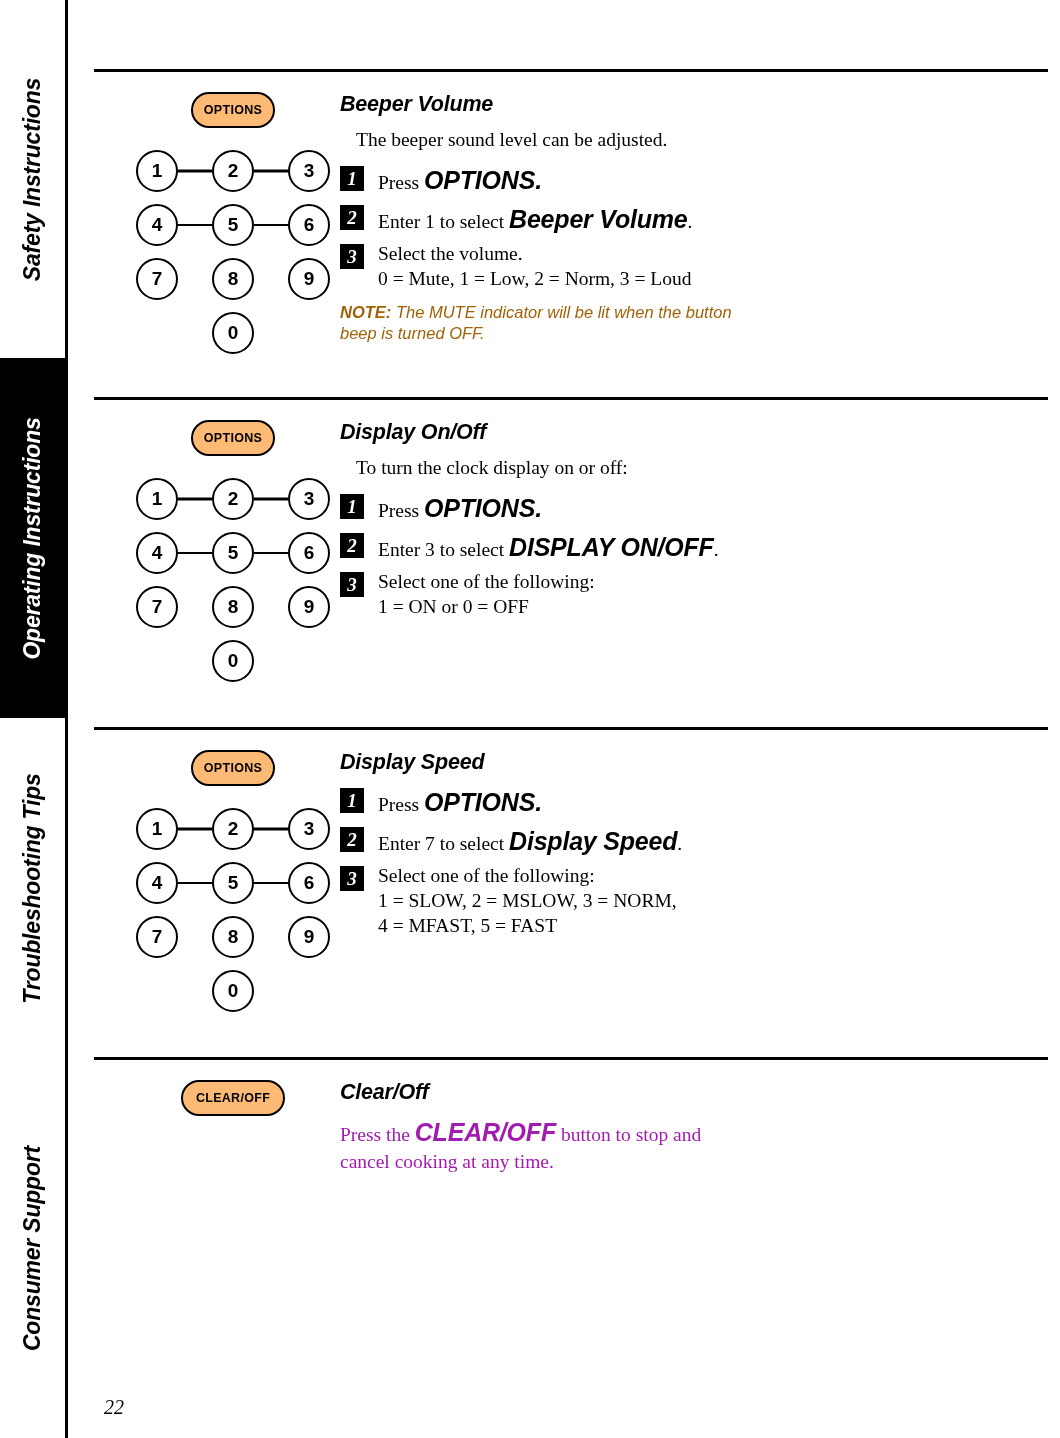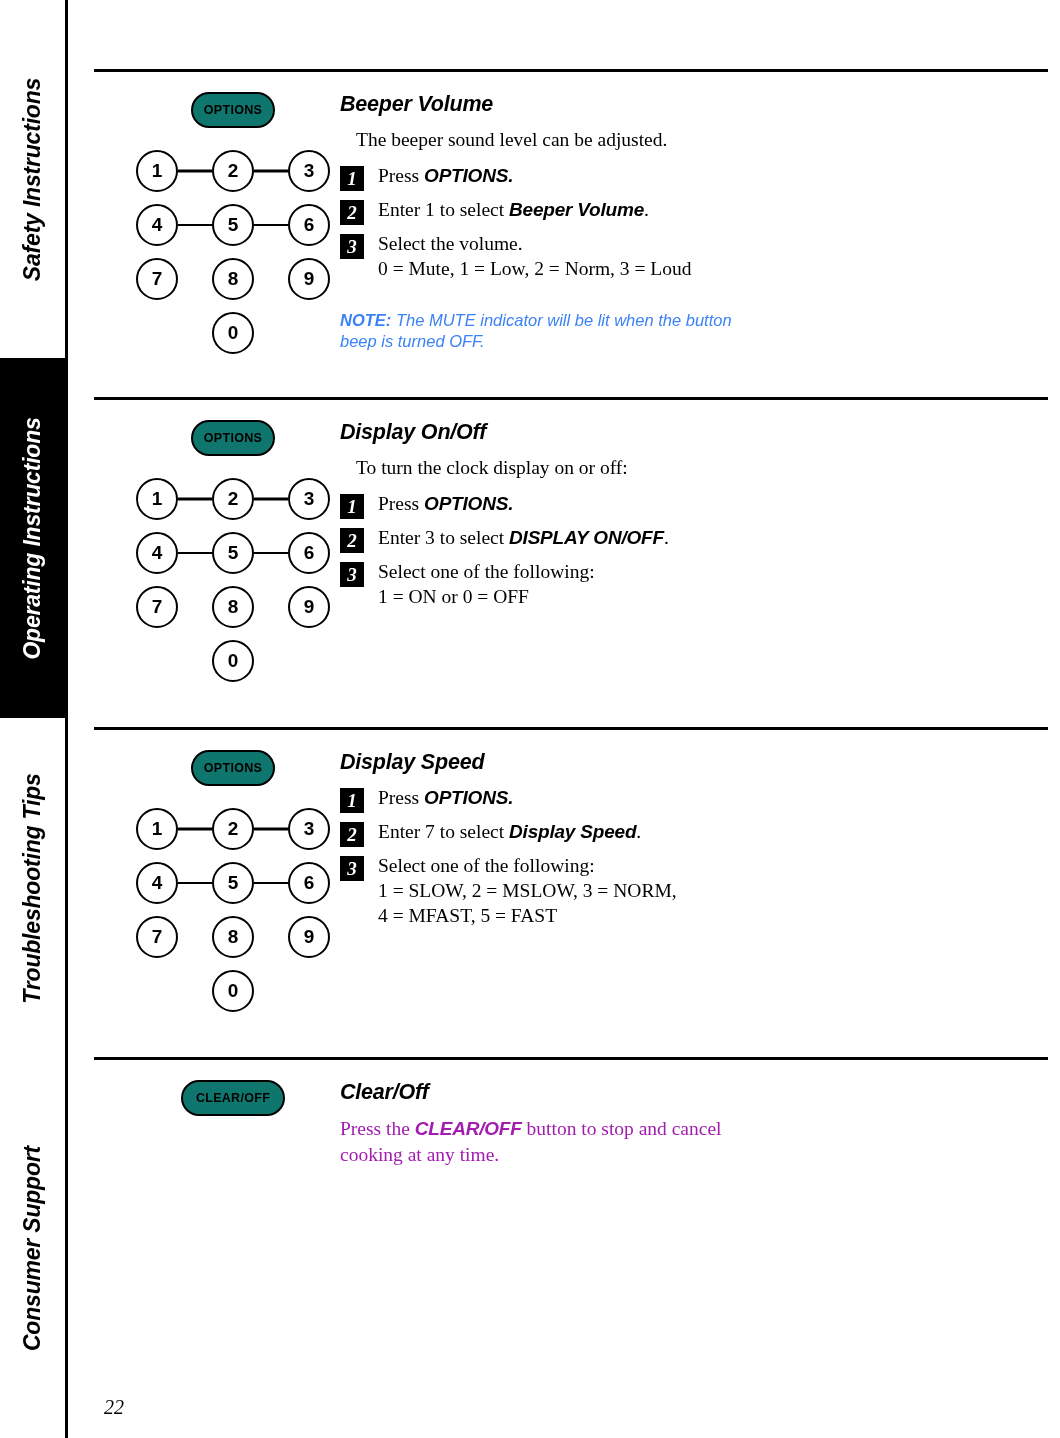--- a/index.html
+++ b/index.html
@@ -105,21 +105,21 @@
     border-radius: 19px;
     margin: 0 auto 22px auto;
     display: flex;
     align-items: center;
     justify-content: center;
     font-family: "Liberation Sans", "DejaVu Sans", sans-serif;
     font-weight: bold;
     font-size: 12.5px;
     letter-spacing: 0.3px;
     color: #000;
-    background: #0f766e;
+    background: #fdba74;
   }
   .opt-btn.wide {
     width: 104px;
     font-size: 12.5px;
   }
 
   .key-grid {
     position: relative;
     width: 194px;
     margin: 0 auto;
@@ -217,31 +217,31 @@
     font-family: "Liberation Serif", "DejaVu Serif", serif;
     font-size: 19.5px;
     line-height: 1.28;
     color: #000;
   }
   .step-line { display: block; }
   .bold-sans {
     font-family: "Liberation Sans", "DejaVu Sans", sans-serif;
     font-weight: bold;
     font-style: italic;
-    font-size: 19px;
+    font-size: 25px;
     letter-spacing: -0.2px;
   }
 
   .note {
-    margin-top: 28px;
+    margin-top: 10px;
     font-family: "Liberation Sans", "DejaVu Sans", sans-serif;
     font-style: italic;
     font-size: 16.5px;
     line-height: 1.3;
-    color: #3b82f6;
+    color: #a16207;
     max-width: 400px;
   }
   .note b {
     font-weight: bold;
   }
 
   
   .clear-graphic {
     position: absolute;
     left: 40px;

